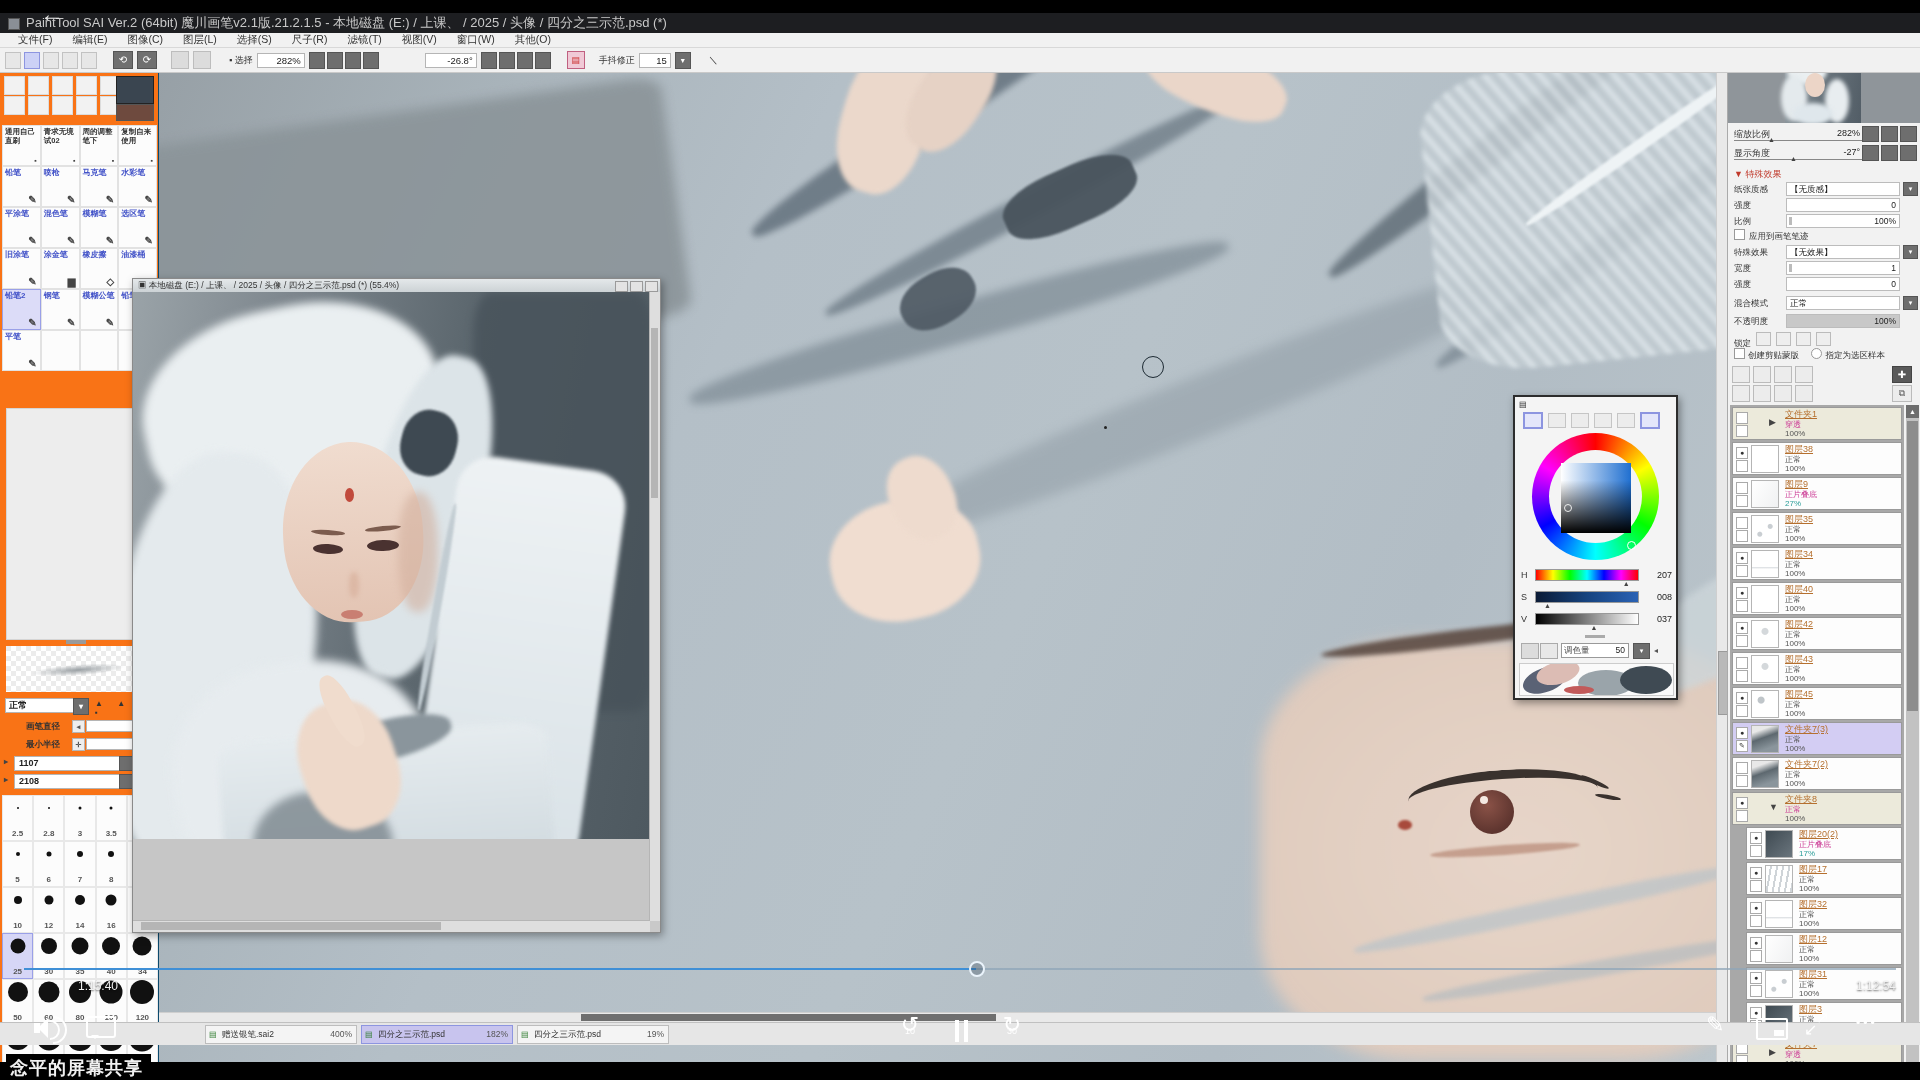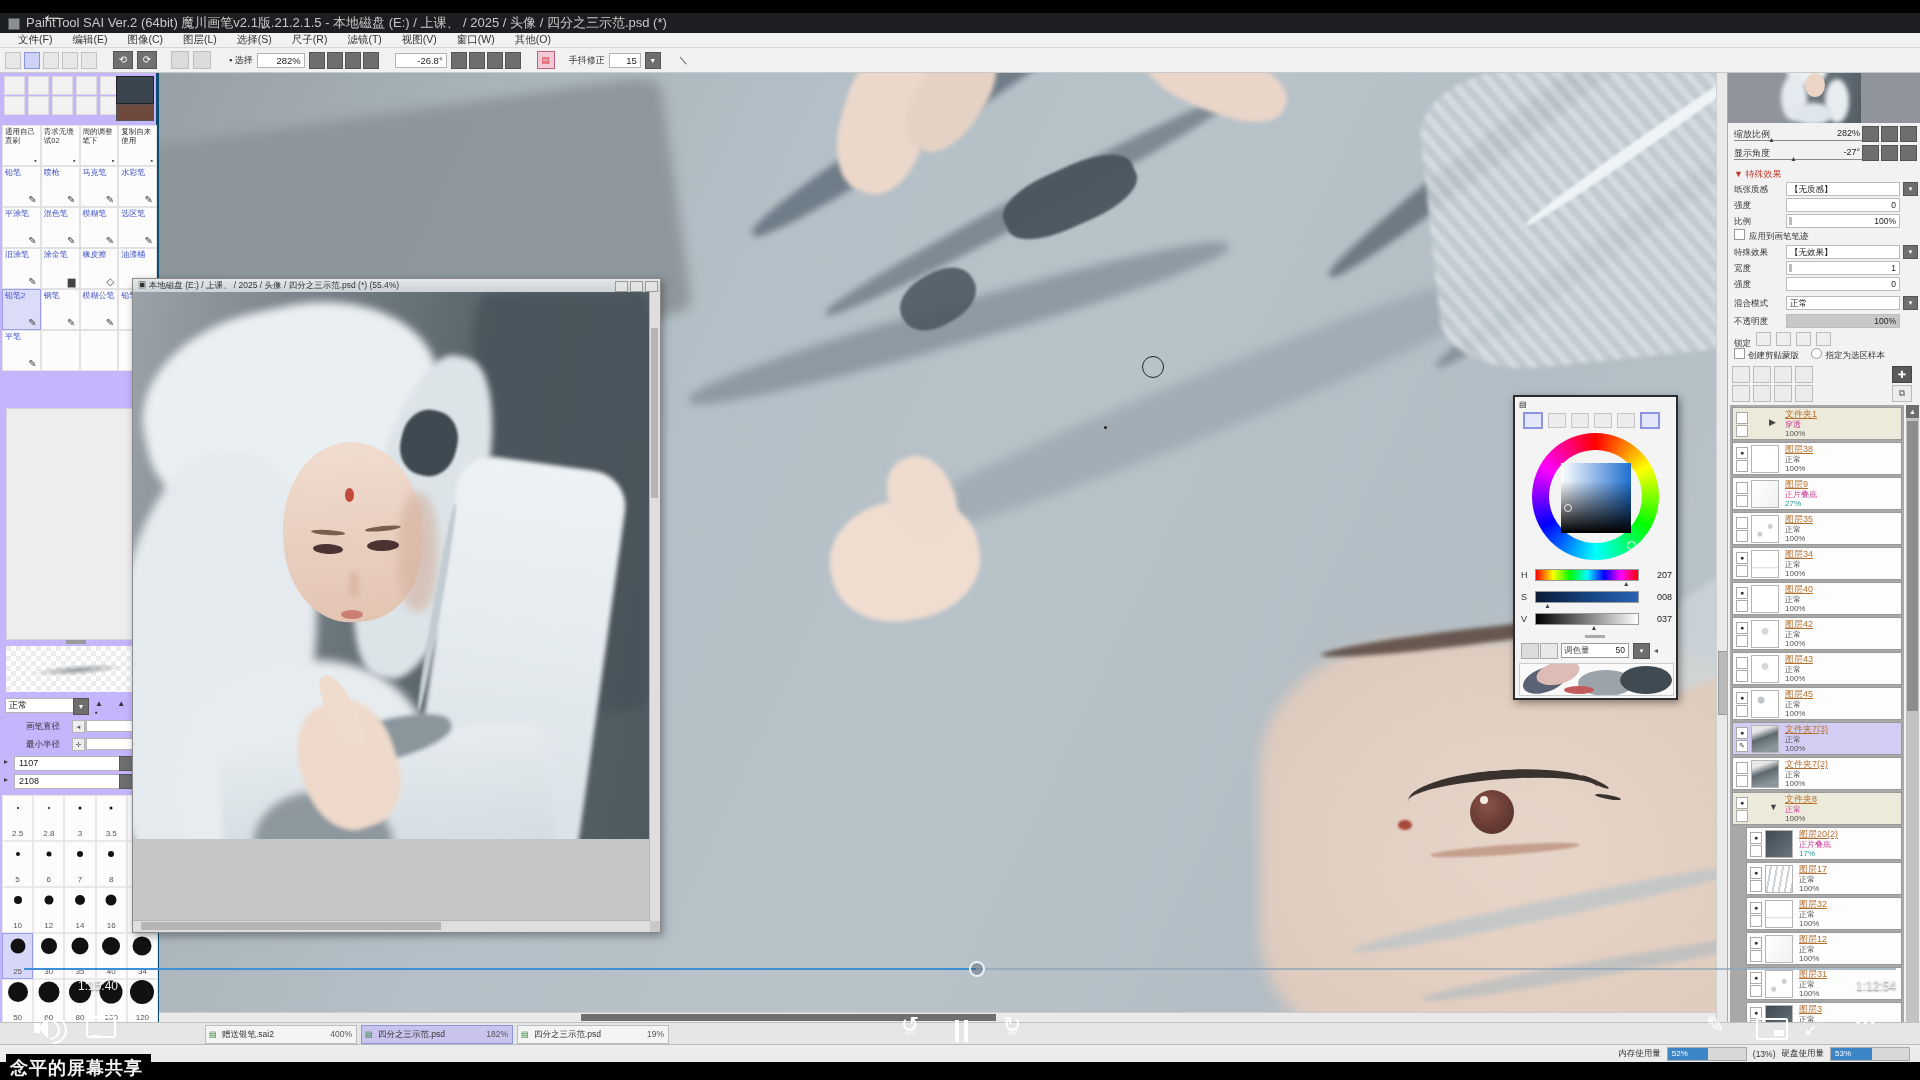--- a/index.html
+++ b/index.html
@@ -18,21 +18,21 @@
   #toolrow{left:0;top:48px;width:1920px;height:25px;background:#f1f1f1;border-bottom:1px solid #c9c9c9;display:flex;align-items:center;gap:4px;padding-left:5px;box-sizing:border-box;z-index:2;}
   .tbtab{height:15px;line-height:15px;padding:0 7px;font-size:9px;background:#e7e7e7;border:1px solid #c2c2c2;color:#333;}
   .tbtab.sel{background:#ccd1f6;border-color:#8d95e0;}
   .dkbtn{width:18px;height:16px;background:#707070;color:#fff;font-size:10px;text-align:center;line-height:16px;border:1px solid #555;}
   .ltbtn{width:16px;height:16px;background:#dcdcdc;border:1px solid #bdbdbd;}
   .tbfield{height:13px;background:#fff;border:1px solid #b5b5b5;font-size:9.5px;line-height:13px;padding:0 3px;text-align:right;}
   .smbtn{width:14px;height:15px;background:#6e6e6e;color:#fff;font-size:8px;text-align:center;line-height:15px;border:1px solid #555;}
   .tblabel{font-size:9px;color:#333;}
   .pinkbtn{width:16px;height:16px;background:#f0c9d6;border:1px solid #c06080;color:#c33;font-size:9px;text-align:center;line-height:16px;}
   
-  #leftpanel{left:0;top:73px;width:159px;height:989px;background:#c4b5fd;border-right:3px solid #0c4a6e;box-sizing:border-box;}
+  #leftpanel{left:0;top:73px;width:159px;height:989px;background:#f97316;border-right:1px solid #0c4a6e;box-sizing:border-box;font-weight:bold;}
   .toolbtn{width:19px;height:17px;font-size:10px;text-align:center;line-height:17px;color:#444;background:#f2f2f2;border:1px solid #dcdcdc;}
   #swatch1{left:116px;top:3px;width:36px;height:26px;background:#3a4550;border:1px solid #222;}
   #swatch2{left:116px;top:31px;width:36px;height:15px;background:#6e4a3e;border:1px solid #555;}
   #brushgrid{left:2px;top:52px;width:155px;display:grid;grid-template-columns:repeat(4,1fr);}
   .bcell{position:relative;height:39px;border:1px solid #e2e2e2;background:#fcfcfc;overflow:hidden;}
   .bcell .bname{position:absolute;left:2px;top:1px;font-size:8px;color:#4353c8;line-height:9px;width:34px;}
   .bcell .bicon{position:absolute;right:3px;bottom:1px;font-size:10px;color:#444;}
   .bcell.hdr .bname{color:#333;font-size:7.5px;}
   .bcell.hdr .bicon{font-size:7px;}
   .bcell.sel{background:#dcdcf8;border-color:#9aa0e8;}
@@ -276,21 +276,21 @@
     <span style="width:10px;"></span>
     <span class="tblabel">▪ 选择</span>
     <span class="tbfield" style="width:40px;">282%</span>
     <span style="display:flex;gap:2px;">
         <span class="smbtn"></span>
         <span class="smbtn"></span>
         <span class="smbtn"></span>
         <span class="smbtn"></span>
       </span>
     <span style="width:8px;"></span>
-    <span class="tbfield" style="width:44px;">-26.8°</span>
+    <span class="tbfield" style="width:44px;margin-left:30px;">-26.8°</span>
     <span style="display:flex;gap:2px;">
         <span class="smbtn"></span>
         <span class="smbtn"></span>
         <span class="smbtn"></span>
         <span class="smbtn"></span>
       </span>
     <span style="width:8px;"></span>
     <span class="pinkbtn">▤</span>
     <span style="width:6px;"></span>
     <span class="tblabel">手抖修正</span>
@@ -1082,35 +1082,20 @@
           <span class="dn">四分之三示范.psd</span>
           <span class="dp">182%</span>
         </div>
         <div class="docitem">
           <span class="di">▤</span>
           <span class="dn">四分之三示范.psd</span>
           <span class="dp">19%</span>
         </div>
       </div>
   </div>
-  <div class="abs" id="saistatus">
-    <div id="meters">
-      <span>内存使用量</span>
-      <span class="meter">
-          <i style="width:52%;"></i>
-          <b>52%</b>
-        </span>
-      <span>(13%)</span>
-      <span>硬盘使用量</span>
-      <span class="meter">
-          <i style="width:53%;"></i>
-          <b>53%</b>
-        </span>
-    </div>
-  </div>
   <div class="abs" id="blackstrip"></div>
 
   <div class="abs" id="backarrow">←</div>
   <div class="abs" id="progress">
     <span class="played"></span>
     <span class="rest"></span>
     <span id="knob"></span>
   </div>
   <div class="abs ptime" style="left:78px;top:979px;">1:15:40</div>
   <div class="abs ptime" style="right:24px;top:979px;">1:12:54</div>

